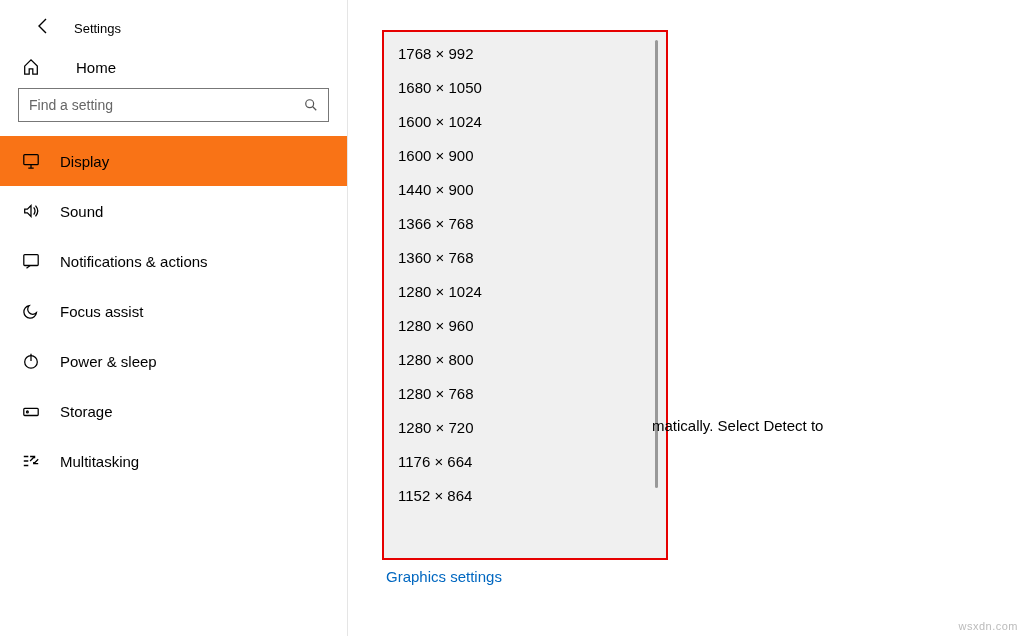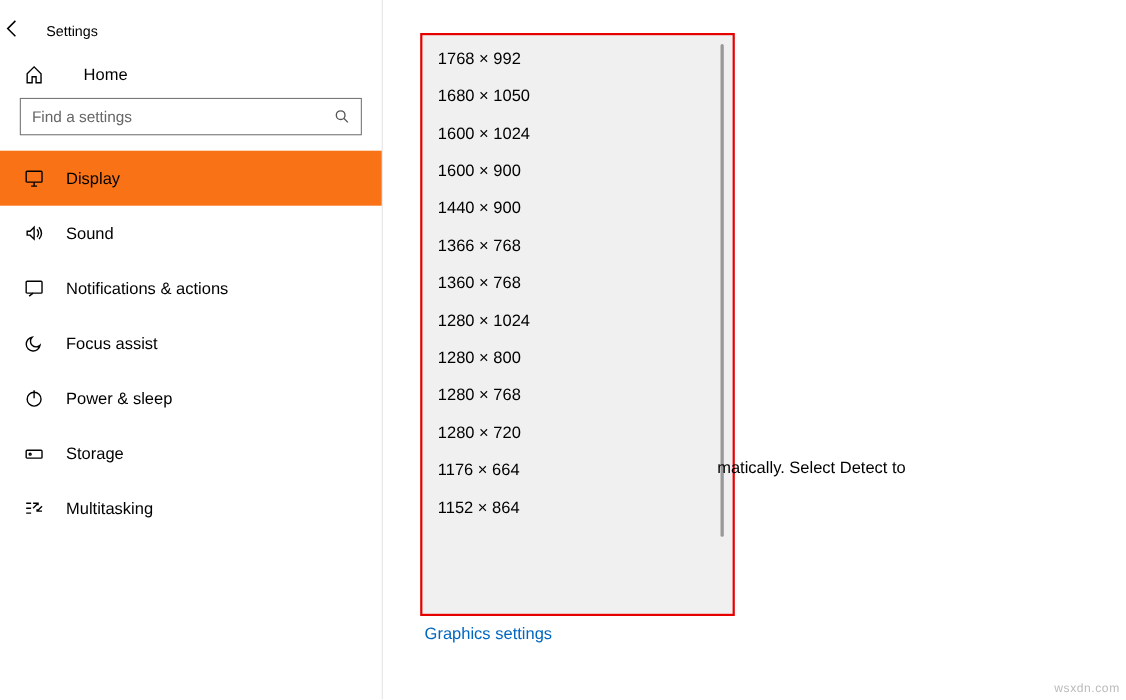--- a/index.html
+++ b/index.html
@@ -21,21 +21,21 @@
       top: 0;
       width: 348px;
       height: 636px;
       background: #ffffff;
       border-right: 1px solid #e5e5e5;
       padding-top: 8px;
     }
     .header-row {
       display: flex;
       align-items: center;
-      padding: 10px 0 10px 4px;
+      padding: 10px 0 10px 36px;
       gap: 22px;
     }
     .back-arrow {
       font-size: 16px;
       color: #000;
       cursor: pointer;
     }
     .settings-label {
       font-size: 13px;
       color: #000;
@@ -197,21 +197,21 @@
     <span class="home-icon">
       <svg viewBox="0 0 20 20" width="18" height="18" fill="none" stroke="currentColor" stroke-width="1.4">
           <path d="M3 9 L10 2 L17 9 V18 H12 V12 H8 V18 H3 Z"></path>
         </svg>
     </span>
     <span class="home-label">Home</span>
   </div>
 
   <div class="search-wrap">
     <div class="search-box">
-      <span class="search-placeholder">Find a settings</span>
+      <span class="search-placeholder">Find a setting</span>
       <span class="search-icon">
         <svg viewBox="0 0 16 16" width="14" height="14" fill="none" stroke="currentColor" stroke-width="1.4">
             <circle cx="6.5" cy="6.5" r="4.5"></circle>
             <path d="M10 10 L14 14"></path>
           </svg>
       </span>
     </div>
   </div>
 
 
@@ -292,20 +292,21 @@
   <div class="resolution-dropdown">
     <div class="res-inner">
       <div class="res-option">1768 × 992</div>
       <div class="res-option">1680 × 1050</div>
       <div class="res-option">1600 × 1024</div>
       <div class="res-option">1600 × 900</div>
       <div class="res-option">1440 × 900</div>
       <div class="res-option">1366 × 768</div>
       <div class="res-option">1360 × 768</div>
       <div class="res-option">1280 × 1024</div>
+      <div class="res-option">1280 × 960</div>
       <div class="res-option">1280 × 800</div>
       <div class="res-option">1280 × 768</div>
       <div class="res-option">1280 × 720</div>
       <div class="res-option">1176 × 664</div>
       <div class="res-option">1152 × 864</div>
       <div class="res-scrollbar"></div>
     </div>
   </div>
 
   <div class="info-text">matically. Select Detect to</div>

